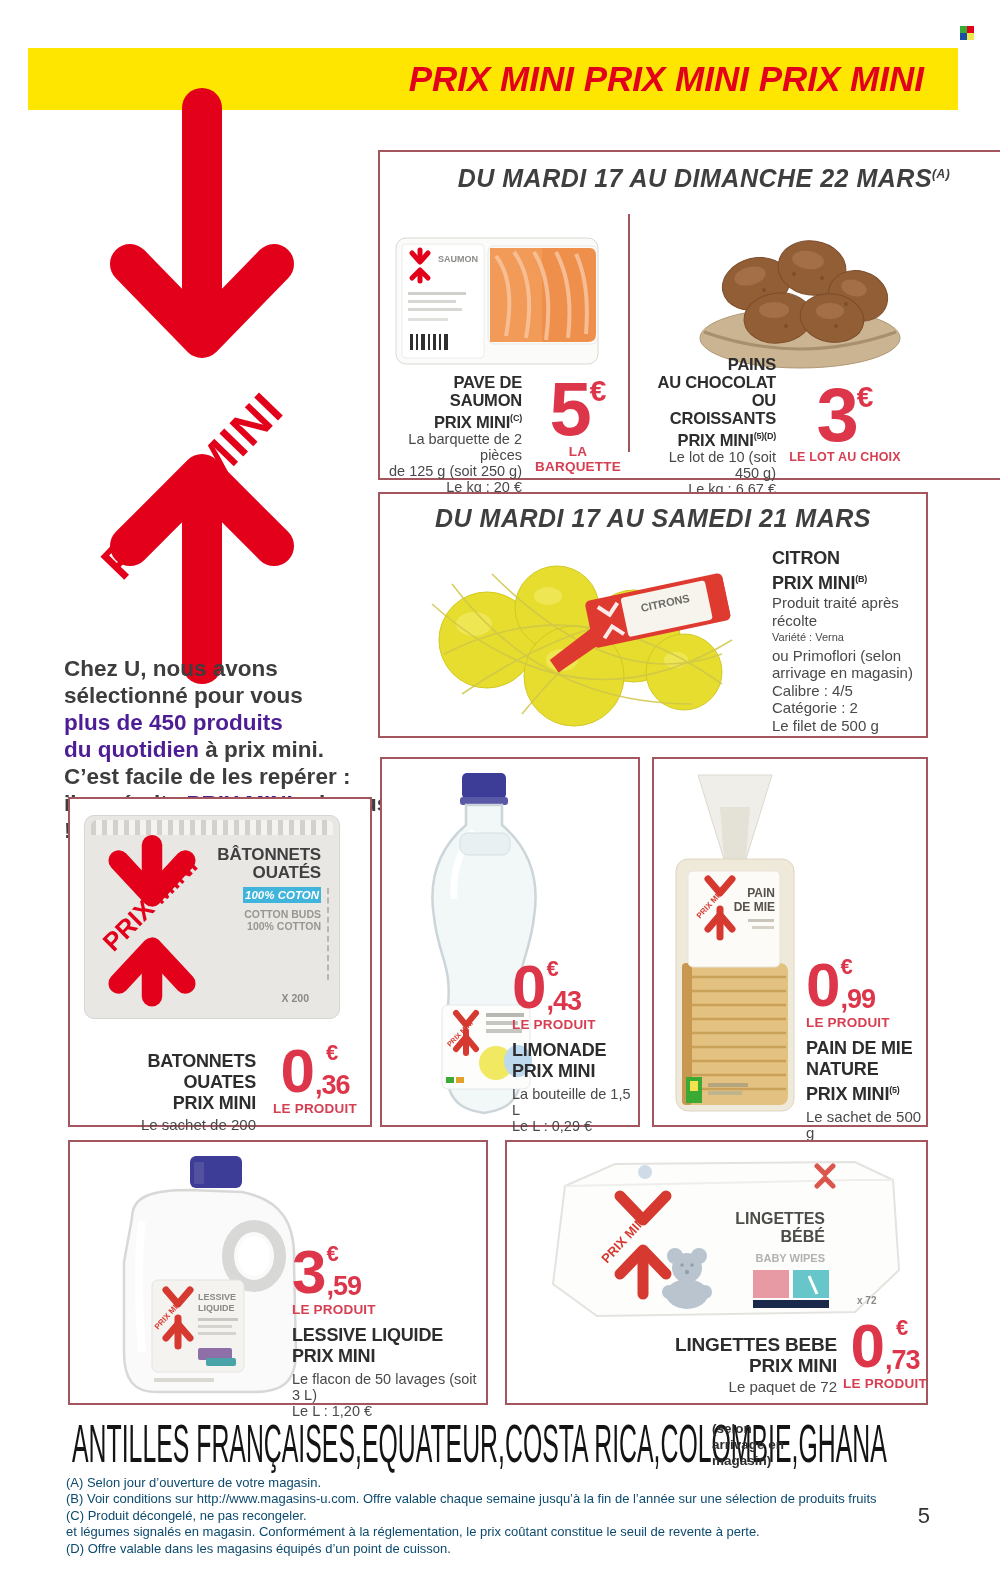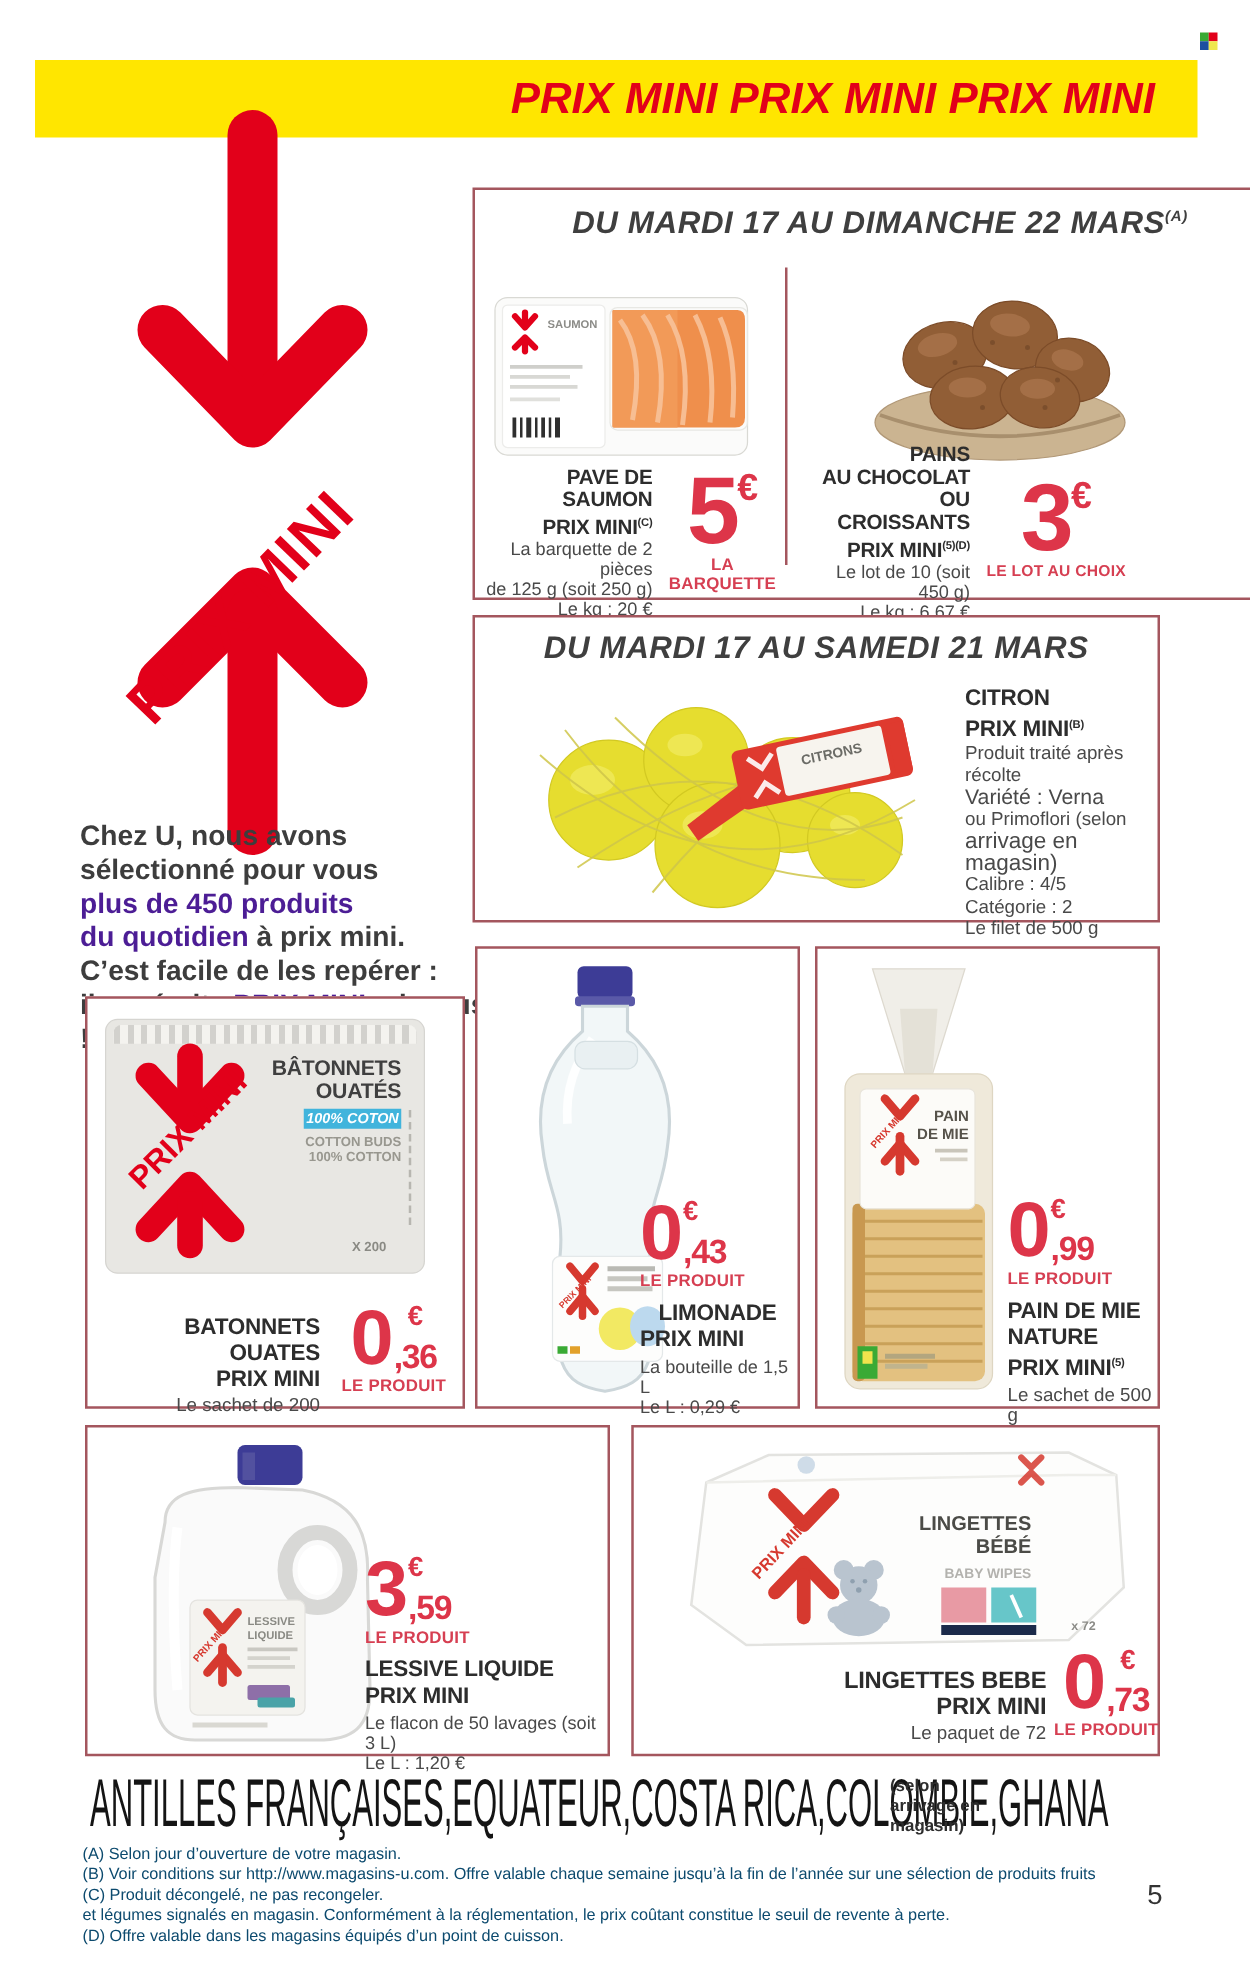--- a/index.html
+++ b/index.html
@@ -206,23 +206,23 @@
         <text x="250" y="70" font-size="11" font-weight="700" fill="#6b6b66">CITRONS</text>
         <rect x="322" y="52" width="14" height="40" fill="#df3a2f"></rect>
       </g>
     </svg>
 
     <div class="abs tal" style="left:392px;top:54px;width:150px;">
       <div class="bigname">CITRON</div>
       <div class="bigname"><span>PRIX MINI</span><sup>(B)</sup></div>
       <div class="pdesc" style="font-size:15px;line-height:17.5px;">Produit traité après</div>
       <div class="pdesc" style="font-size:15px;line-height:17.5px;">récolte</div>
-      <div class="pdesc" style="font-size:17px;line-height:17.5px;">Variété :  Verna</div>
+      <div class="pdesc" style="font-size:11px;line-height:17.5px;">Variété :  Verna</div>
       <div class="pdesc" style="font-size:15px;line-height:17.5px;">ou Primoflori (selon</div>
-      <div class="pdesc" style="font-size:18px;line-height:17.5px;">arrivage en magasin)</div>
+      <div class="pdesc" style="font-size:15px;line-height:17.5px;">arrivage en magasin)</div>
       <div class="pdesc" style="font-size:15px;line-height:17.5px;">Calibre : 4/5</div>
       <div class="pdesc" style="font-size:15px;line-height:17.5px;">Catégorie : 2</div>
       <div class="pdesc" style="font-size:15px;line-height:17.5px;">Le filet de 500 g</div>
     </div>
   </div>
 
   <div class="abs intro" style="left:64px;top:655px;width:330px;">
     <span>Chez U, nous avons</span><br>
     <span>sélectionné pour vous</span><br>
     <span class="red">plus de 450 produits</span><br>
@@ -292,21 +292,21 @@
       <ellipse cx="128" cy="294" rx="14" ry="16" fill="#bcd9ee"></ellipse>
       <rect x="56" y="310" width="8" height="6" fill="#3aaa35"></rect>
         <rect x="66" y="310" width="8" height="6" fill="#e2a12b"></rect>
     </svg>
     <div class="abs tal" style="left:130px;top:200px;width:124px;">
       <div class="price"><span class="p-int">0</span><span class="p-col">
             <span class="p-cur">€</span>
             <span class="p-dec">,43</span>
           </span></div>
       <div class="punit">LE PRODUIT</div>
-      <div class="bigname" style="margin-top:8px;text-align:center;">LIMONADE</div>
+      <div class="bigname" style="margin-top:8px;">LIMONADE</div>
       <div class="bigname">PRIX MINI</div>
       <div class="pdesc" style="font-size:14.5px;margin-top:4px;">La bouteille de 1,5 L</div>
       <div class="pdesc" style="font-size:14.5px;">Le L : 0,29 €</div>
     </div>
   </div>
 
   <div class="abs box" style="left:652px;top:757px;width:276px;height:370px;">
     <svg class="abs" style="left:6px;top:8px;" width="150" height="356" viewBox="0 0 150 356">
       <polygon points="38,8 112,8 96,60 86,92 64,92 54,60" fill="#f0eee8" stroke="#ddd9cf"></polygon>
       <polygon points="60,40 90,40 86,92 64,92" fill="#e4e1d7"></polygon>

